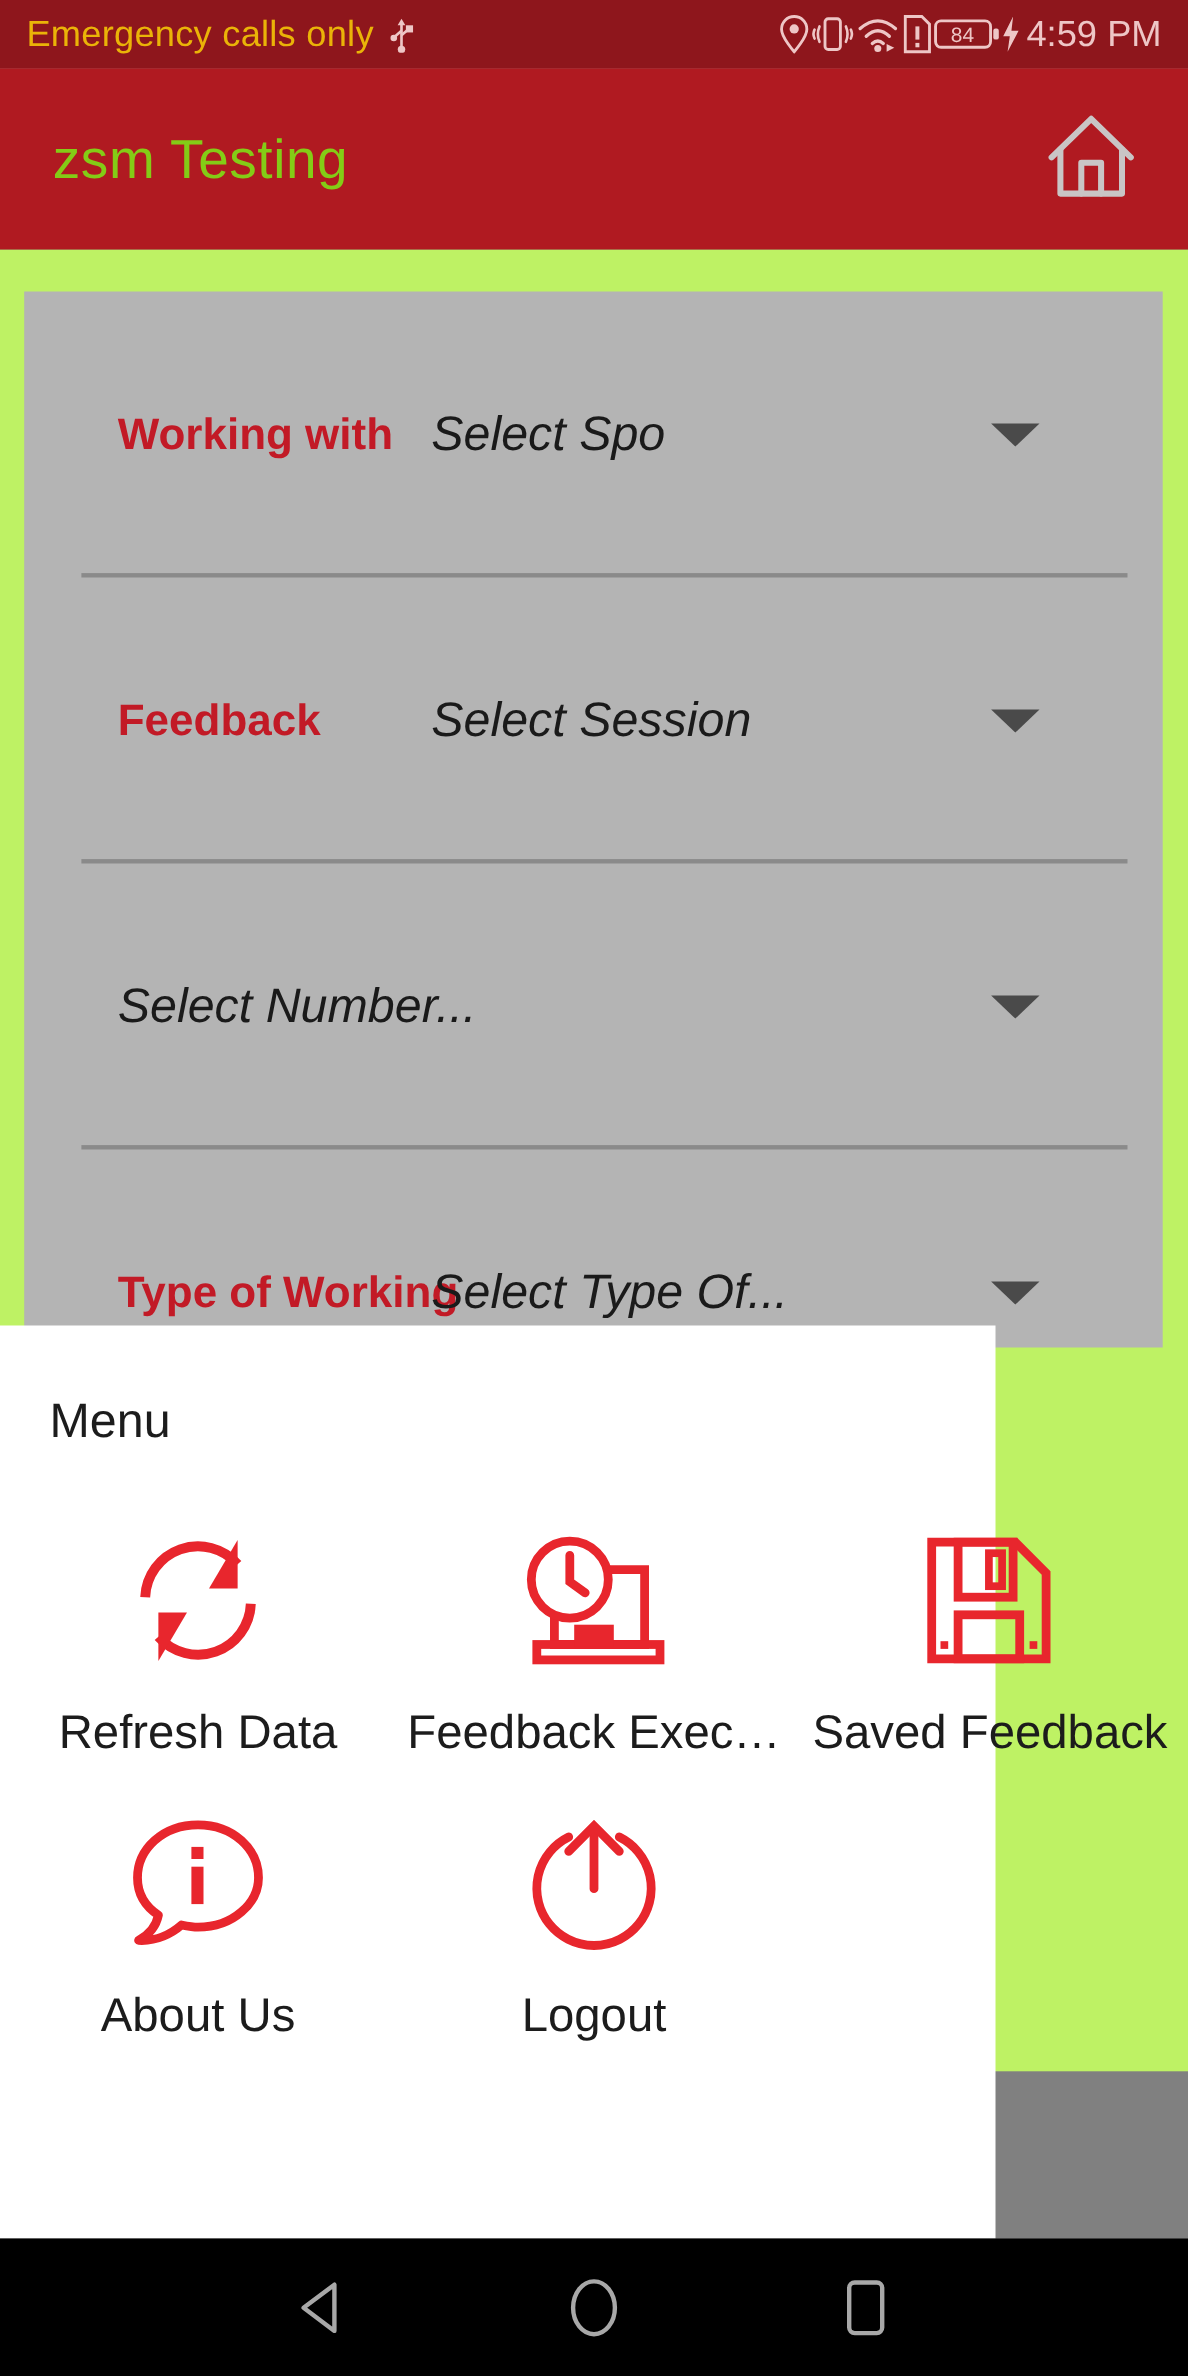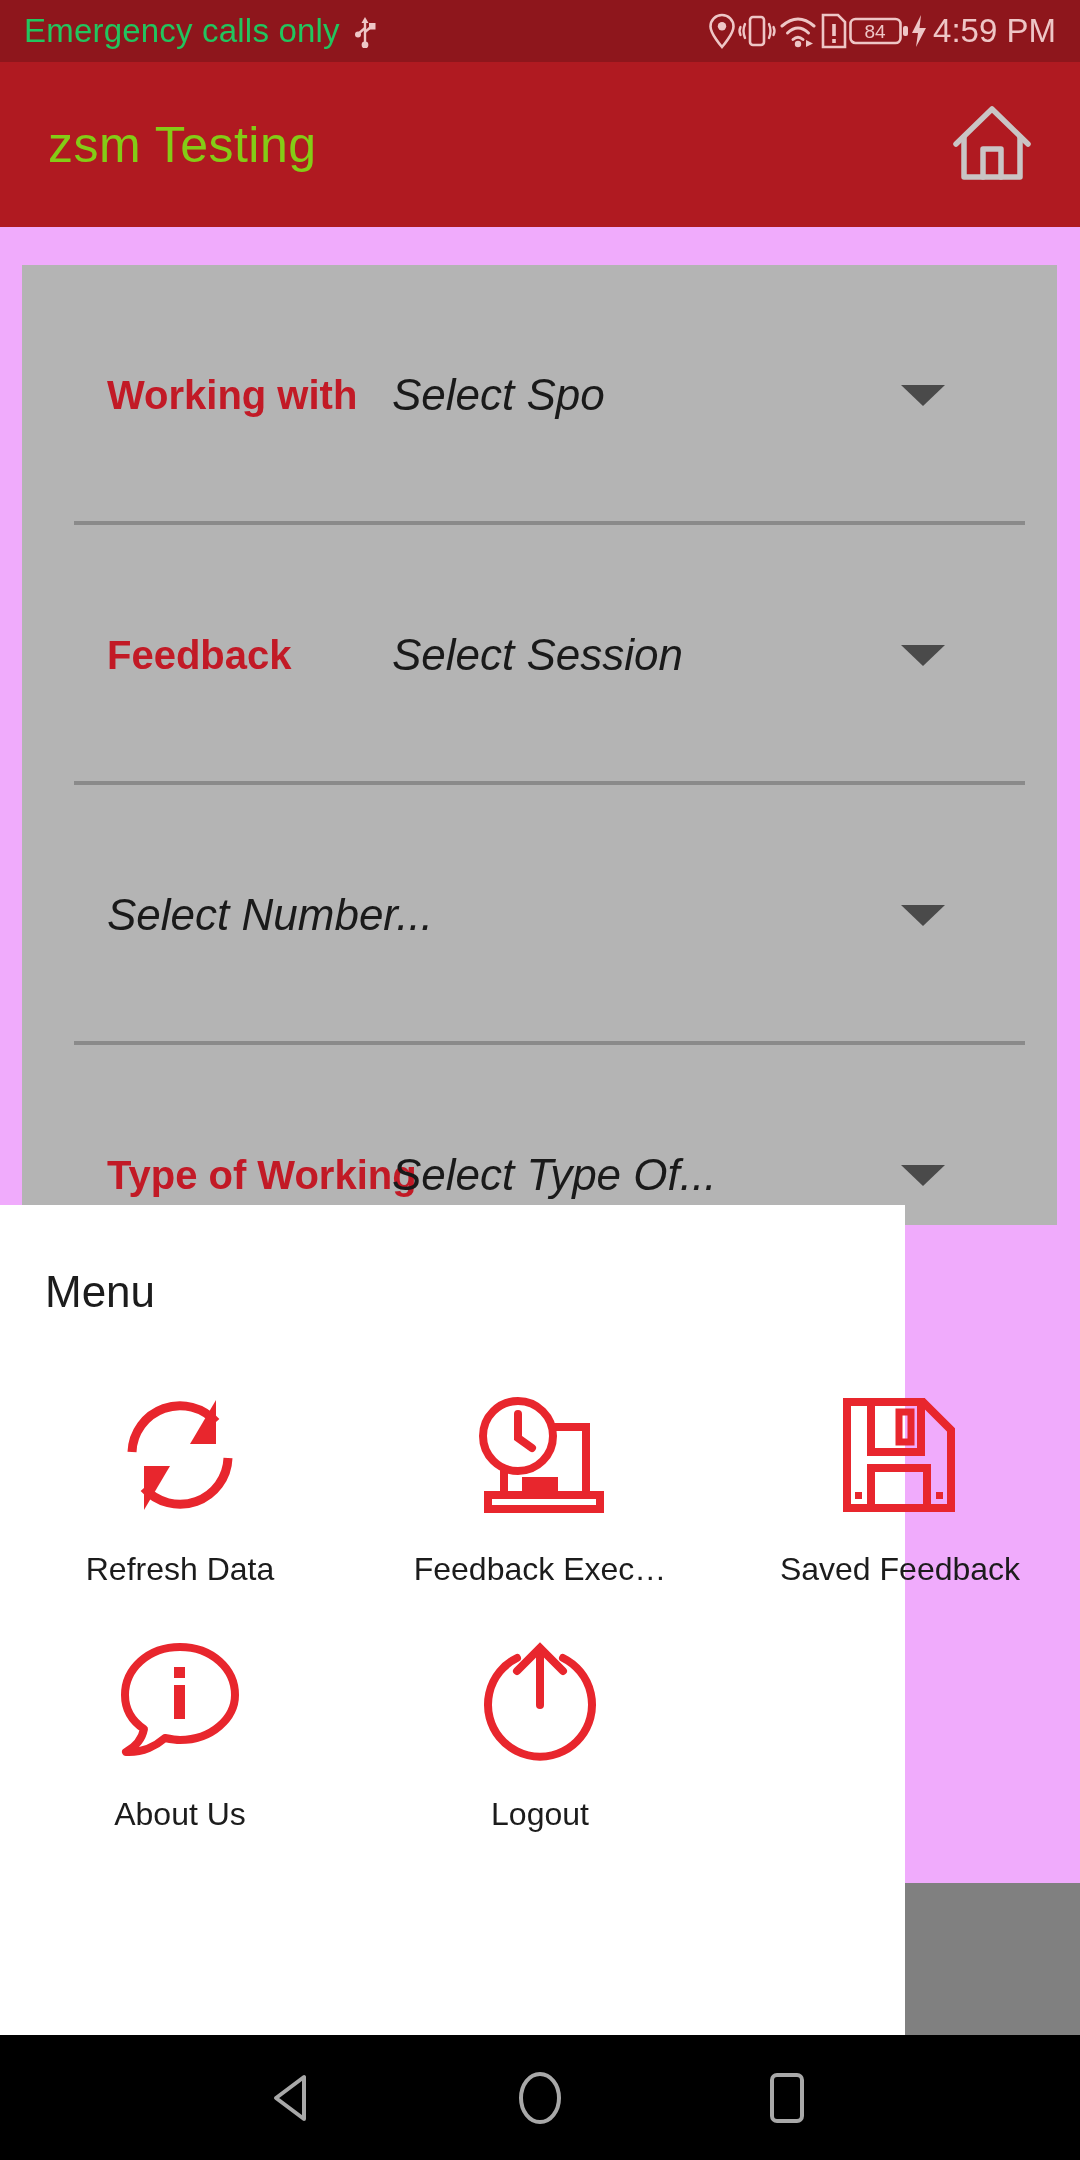--- a/index.html
+++ b/index.html
@@ -28,21 +28,21 @@
     justify-content: space-between;
     padding: 0 24px;
     box-sizing: border-box;
   }
   .status-left {
     display: flex;
     align-items: center;
     gap: 12px;
   }
   #status-carrier {
-    color: #22c55e;
+    color: #eab308;
     font-size: 33px;
     letter-spacing: 0.2px;
     white-space: nowrap;
   }
   .status-right {
     display: flex;
     align-items: center;
     gap: 0;
   }
   #status-time {
@@ -73,21 +73,21 @@
     white-space: nowrap;
     letter-spacing: 0.5px;
   }
 
   
   #content-area {
     position: absolute;
     top: 227px; left: 0;
     width: 1080px;
     height: 1656px;
-    background: #f0abfc;
+    background: #bef264;
   }
   #form-card {
     position: absolute;
     top: 38px;
     left: 22px;
     width: 1035px;
     height: 960px;
     background: #B4B4B4;
     box-sizing: border-box;
   }
@@ -166,21 +166,21 @@
   }
   .menu-icon {
     height: 140px;
     width: 150px;
     display: flex;
     align-items: center;
     justify-content: center;
   }
   .menu-label {
     margin-top: 26px;
-    font-size: 32px;
+    font-size: 43px;
     color: #1C1C1C;
     white-space: nowrap;
     text-align: center;
   }
   .menu-row.row2 .menu-item { padding-top: 42px; }
 
   
   #nav-bar {
     position: absolute;
     left: 0;

